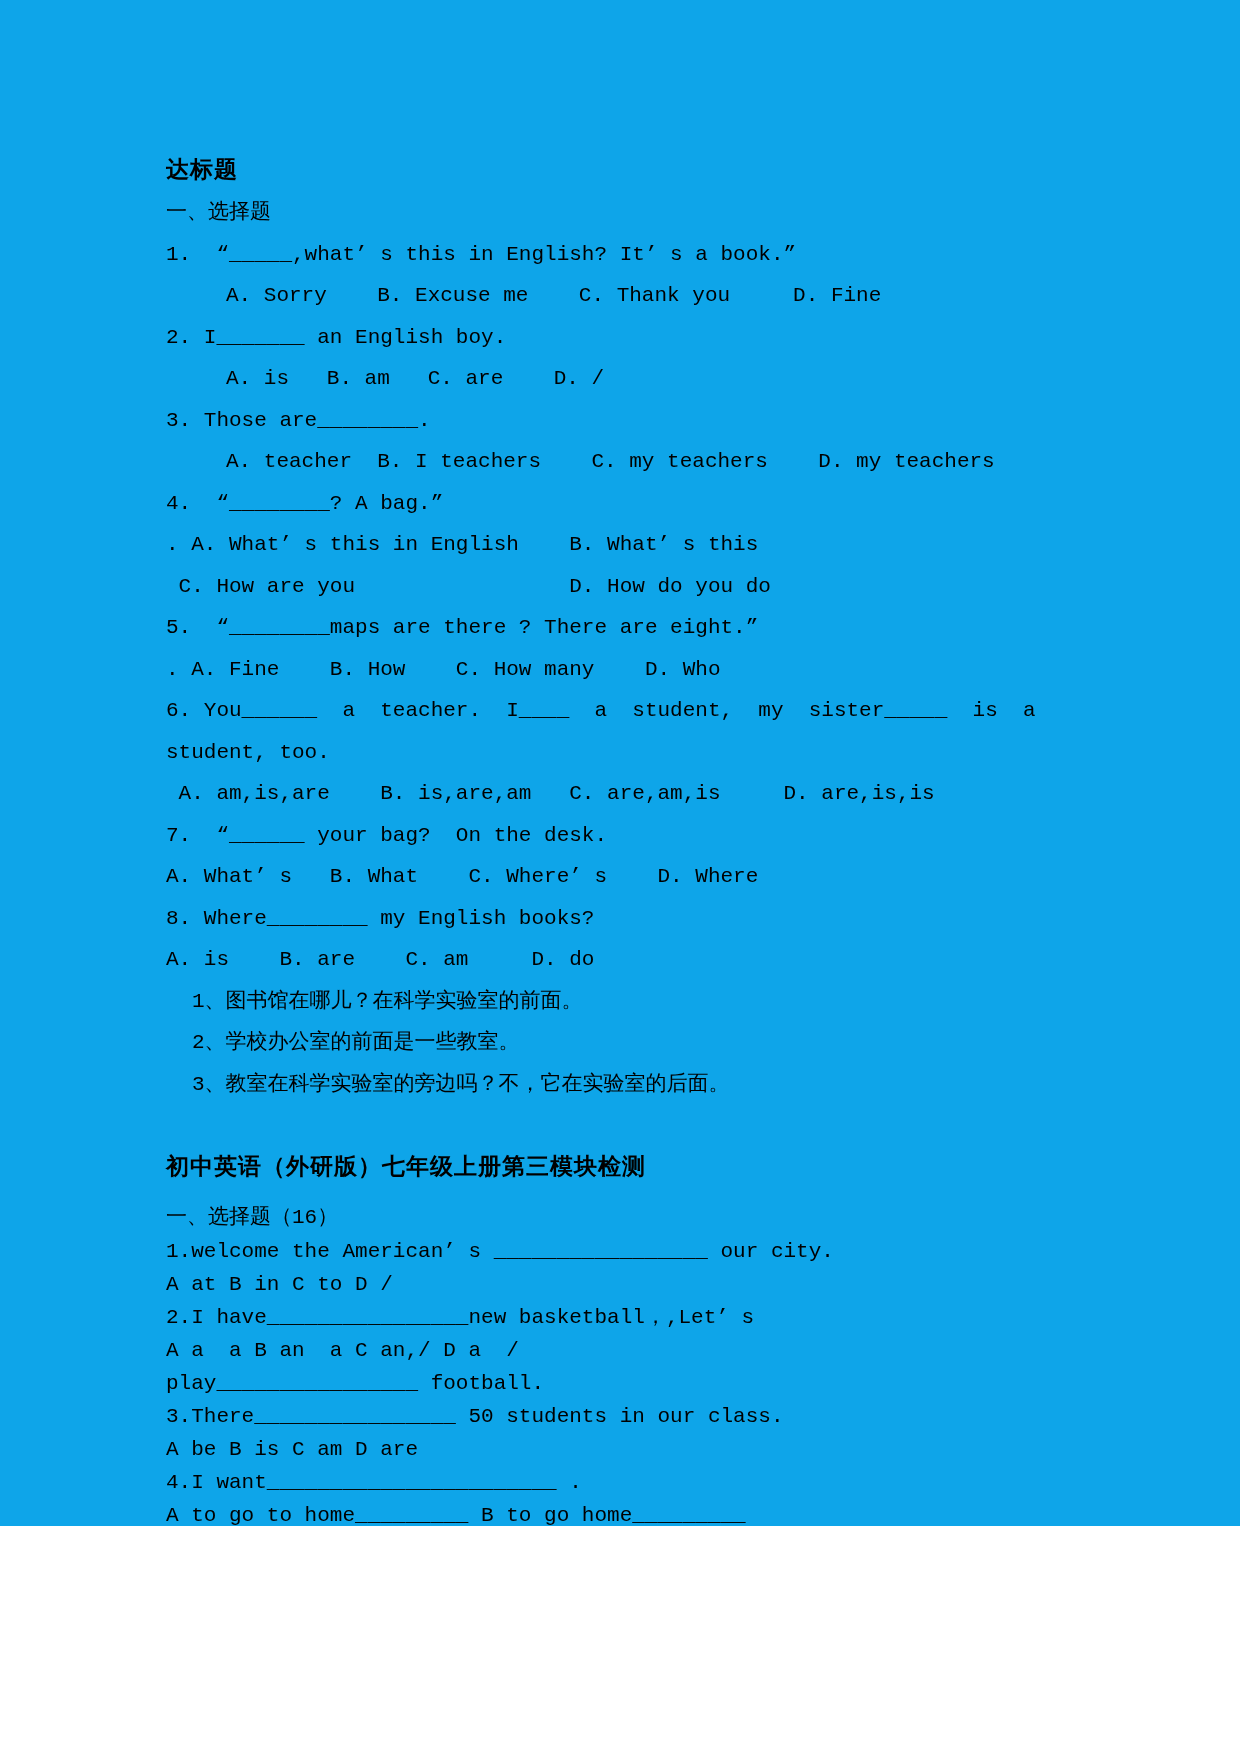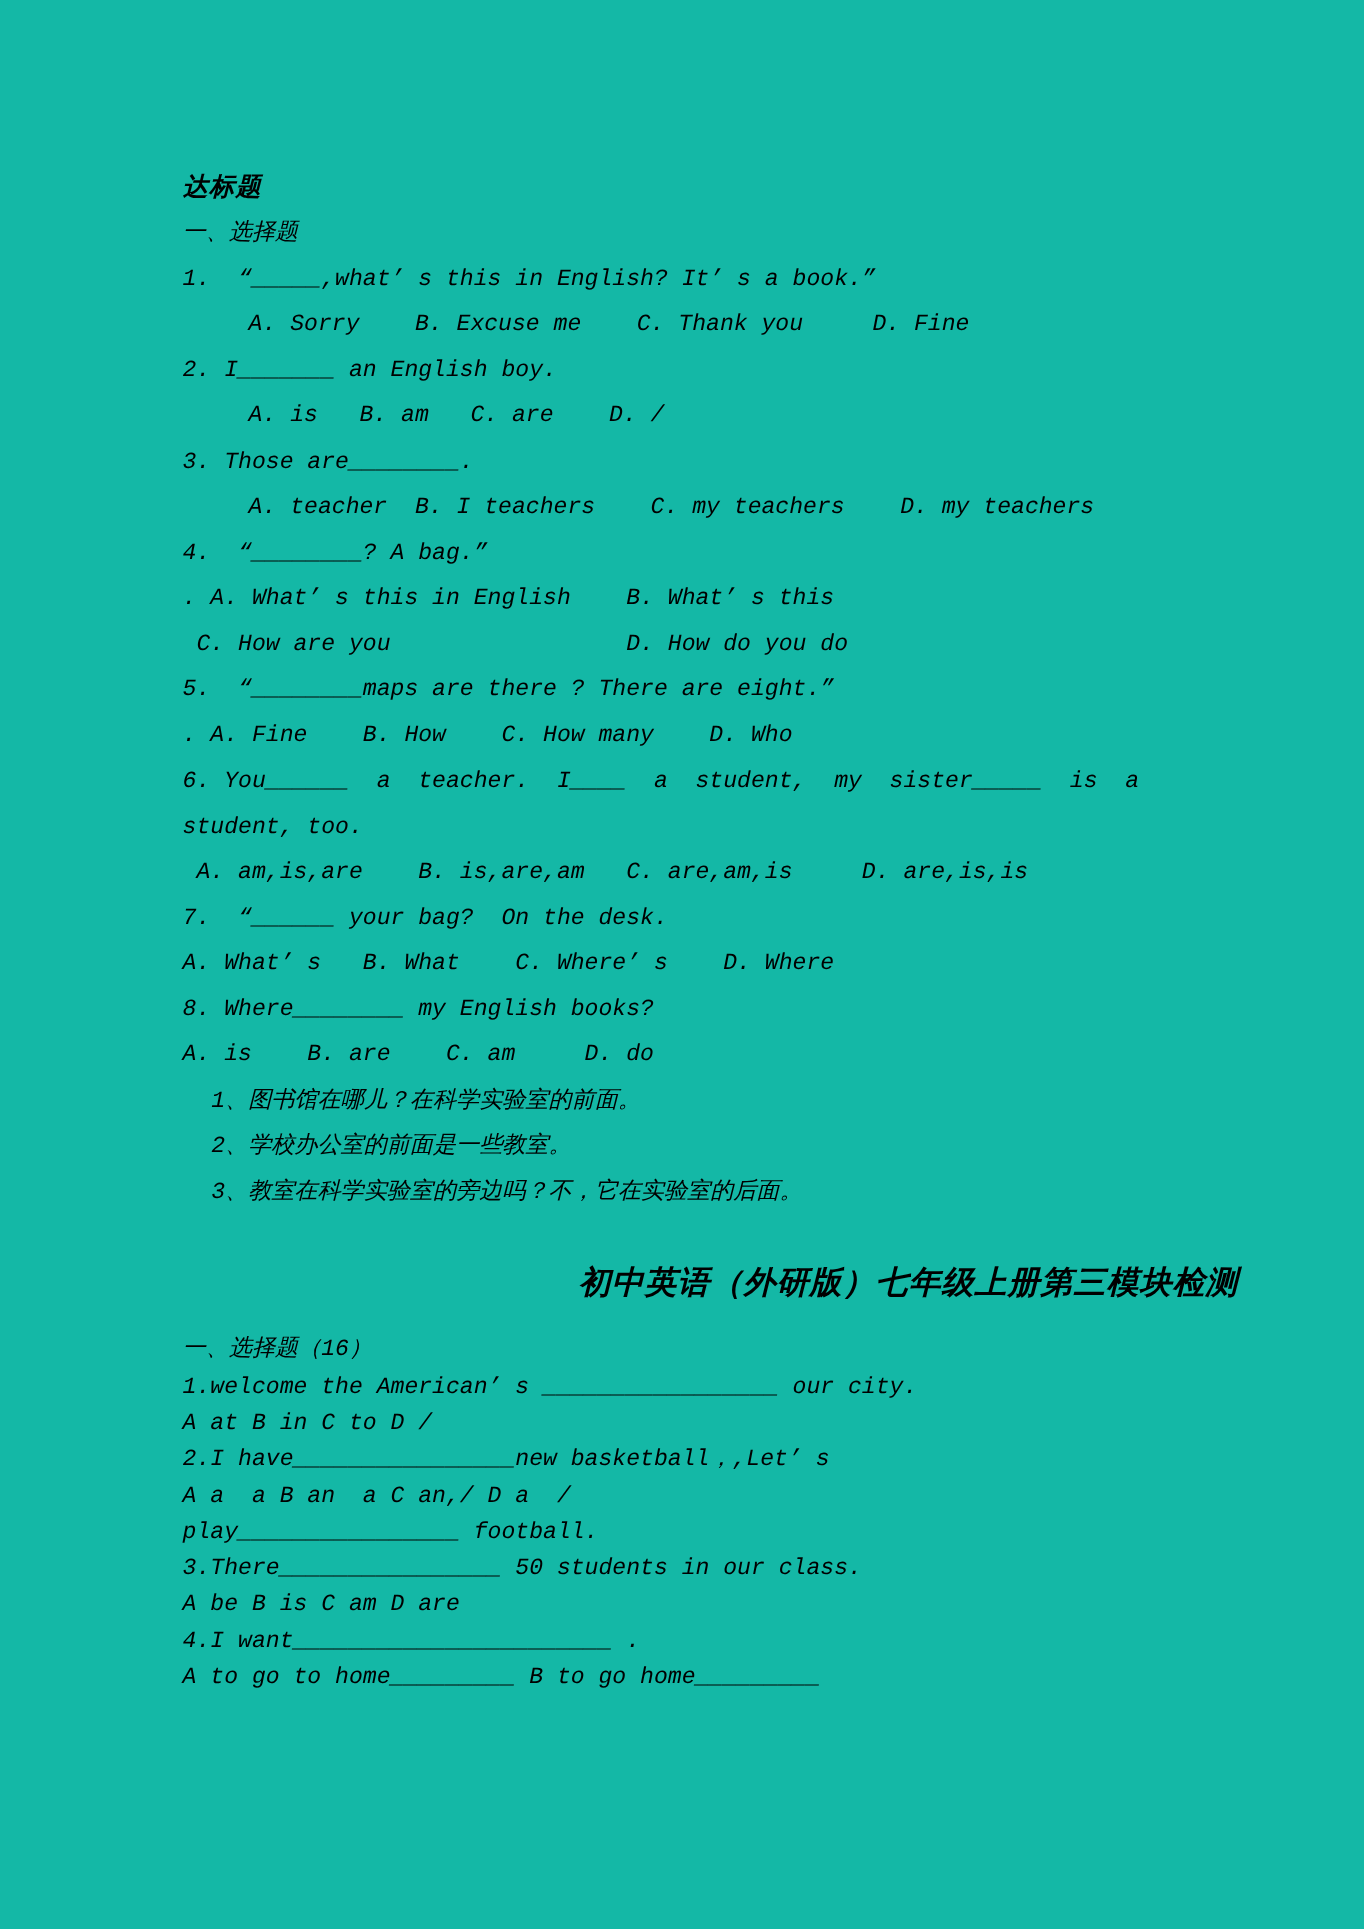--- a/index.html
+++ b/index.html
@@ -1,23 +1,22 @@
 <!DOCTYPE html>
 <html><head>
 <meta charset="utf-8">
 <style>
   html, body { margin: 0; padding: 0; background: #ffffff; }
   .page {
     position: relative;
     width: 1240px;
-    height: 1754px;
-    background: #14b8a6;
+    height: 1526px;
+    background: #0ea5e9;
     color: #000000;
     overflow: hidden;
-    font-style: italic;
   }
   .content {
     position: absolute;
     left: 166px;
     top: 150px;
     width: 960px;
   }
   
   .l1 {
     font-family: "Liberation Mono", "DejaVu Sans Mono", monospace;
@@ -31,26 +30,26 @@
     font-weight: bold;
     line-height: 42px;
     letter-spacing: 1px;
   }
   .opt   { margin-left: 60px; }
   .titem { margin-left: 26px; }
   .tlabel{ margin-left: 6px; }
   
   .h2 {
     font-family: "Liberation Mono", "DejaVu Sans Mono", monospace;
-    font-size: 29px;
+    font-size: 23px;
     font-weight: bold;
     line-height: 42px;
-    text-align: right;
+    text-align: left;
     margin-top: 42px;
-    margin-bottom: 21px;
+    margin-bottom: 11px;
     letter-spacing: 1px;
   }
   .sec2 {
     font-family: "Liberation Mono", "DejaVu Sans Mono", monospace;
     font-size: 21px;
     line-height: 35px;
     white-space: pre;
   }
   .l2 {
     font-family: "Liberation Mono", "DejaVu Sans Mono", monospace;

